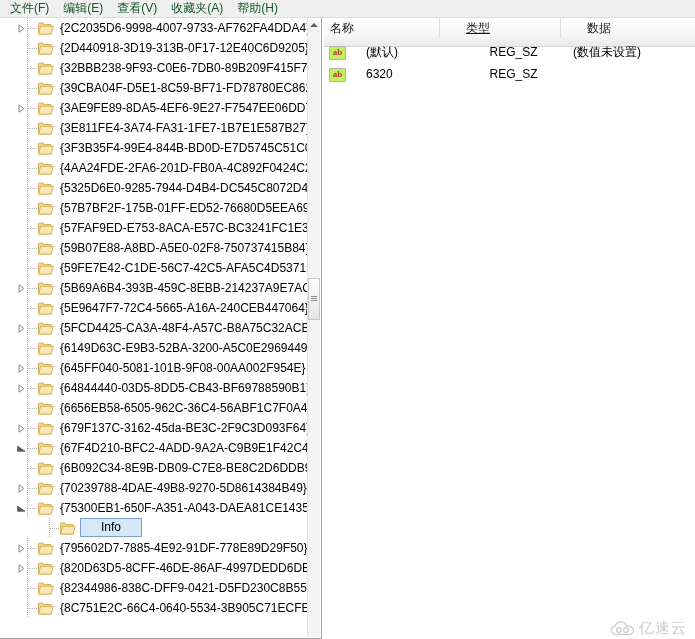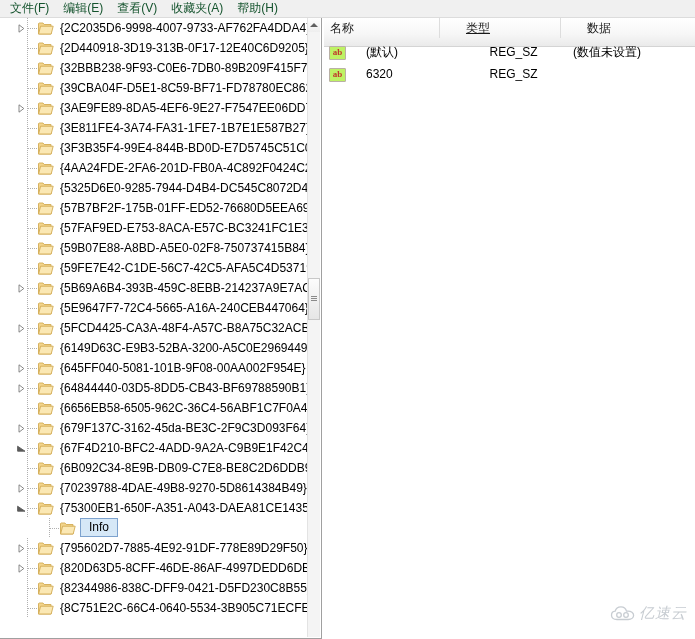--- a/index.html
+++ b/index.html
@@ -105,21 +105,21 @@
     left: 58px; top: 1px;
     line-height: 18px;
     font-size: 12px;
     color: #000000;
     padding: 0 2px;
   }
   .child .label { left: 80px; }
   .row-selected .label {
     background: #d6e8f7;
     border: 1px solid #7da2ce;
-    padding: 0 8px;
+    padding: 0 20px;
     top: 0px;
     line-height: 17px;
   }
 
   
   #tree-vscroll {
     position: absolute;
     right: 1px; top: 0;
     width: 13px; height: 619px;
     background: #f4f4f4;
@@ -214,25 +214,24 @@
     color: #c0392b;
     line-height: 11px;
     text-align: center;
     font-family: "Liberation Serif", serif;
     flex: 0 0 auto;
   }
 
   
   #watermark {
     position: absolute;
-    right: 8px; bottom: 16px;
+    right: 8px; bottom: 1px;
     display: flex;
     align-items: center;
     opacity: 0.55;
-    font-style: italic;
   }
   #watermark .wm-text {
     font-size: 15px;
     color: #9aa3ad;
     letter-spacing: 1px;
     margin-left: 3px;
   }
 </style>
 </head>
 <body>

